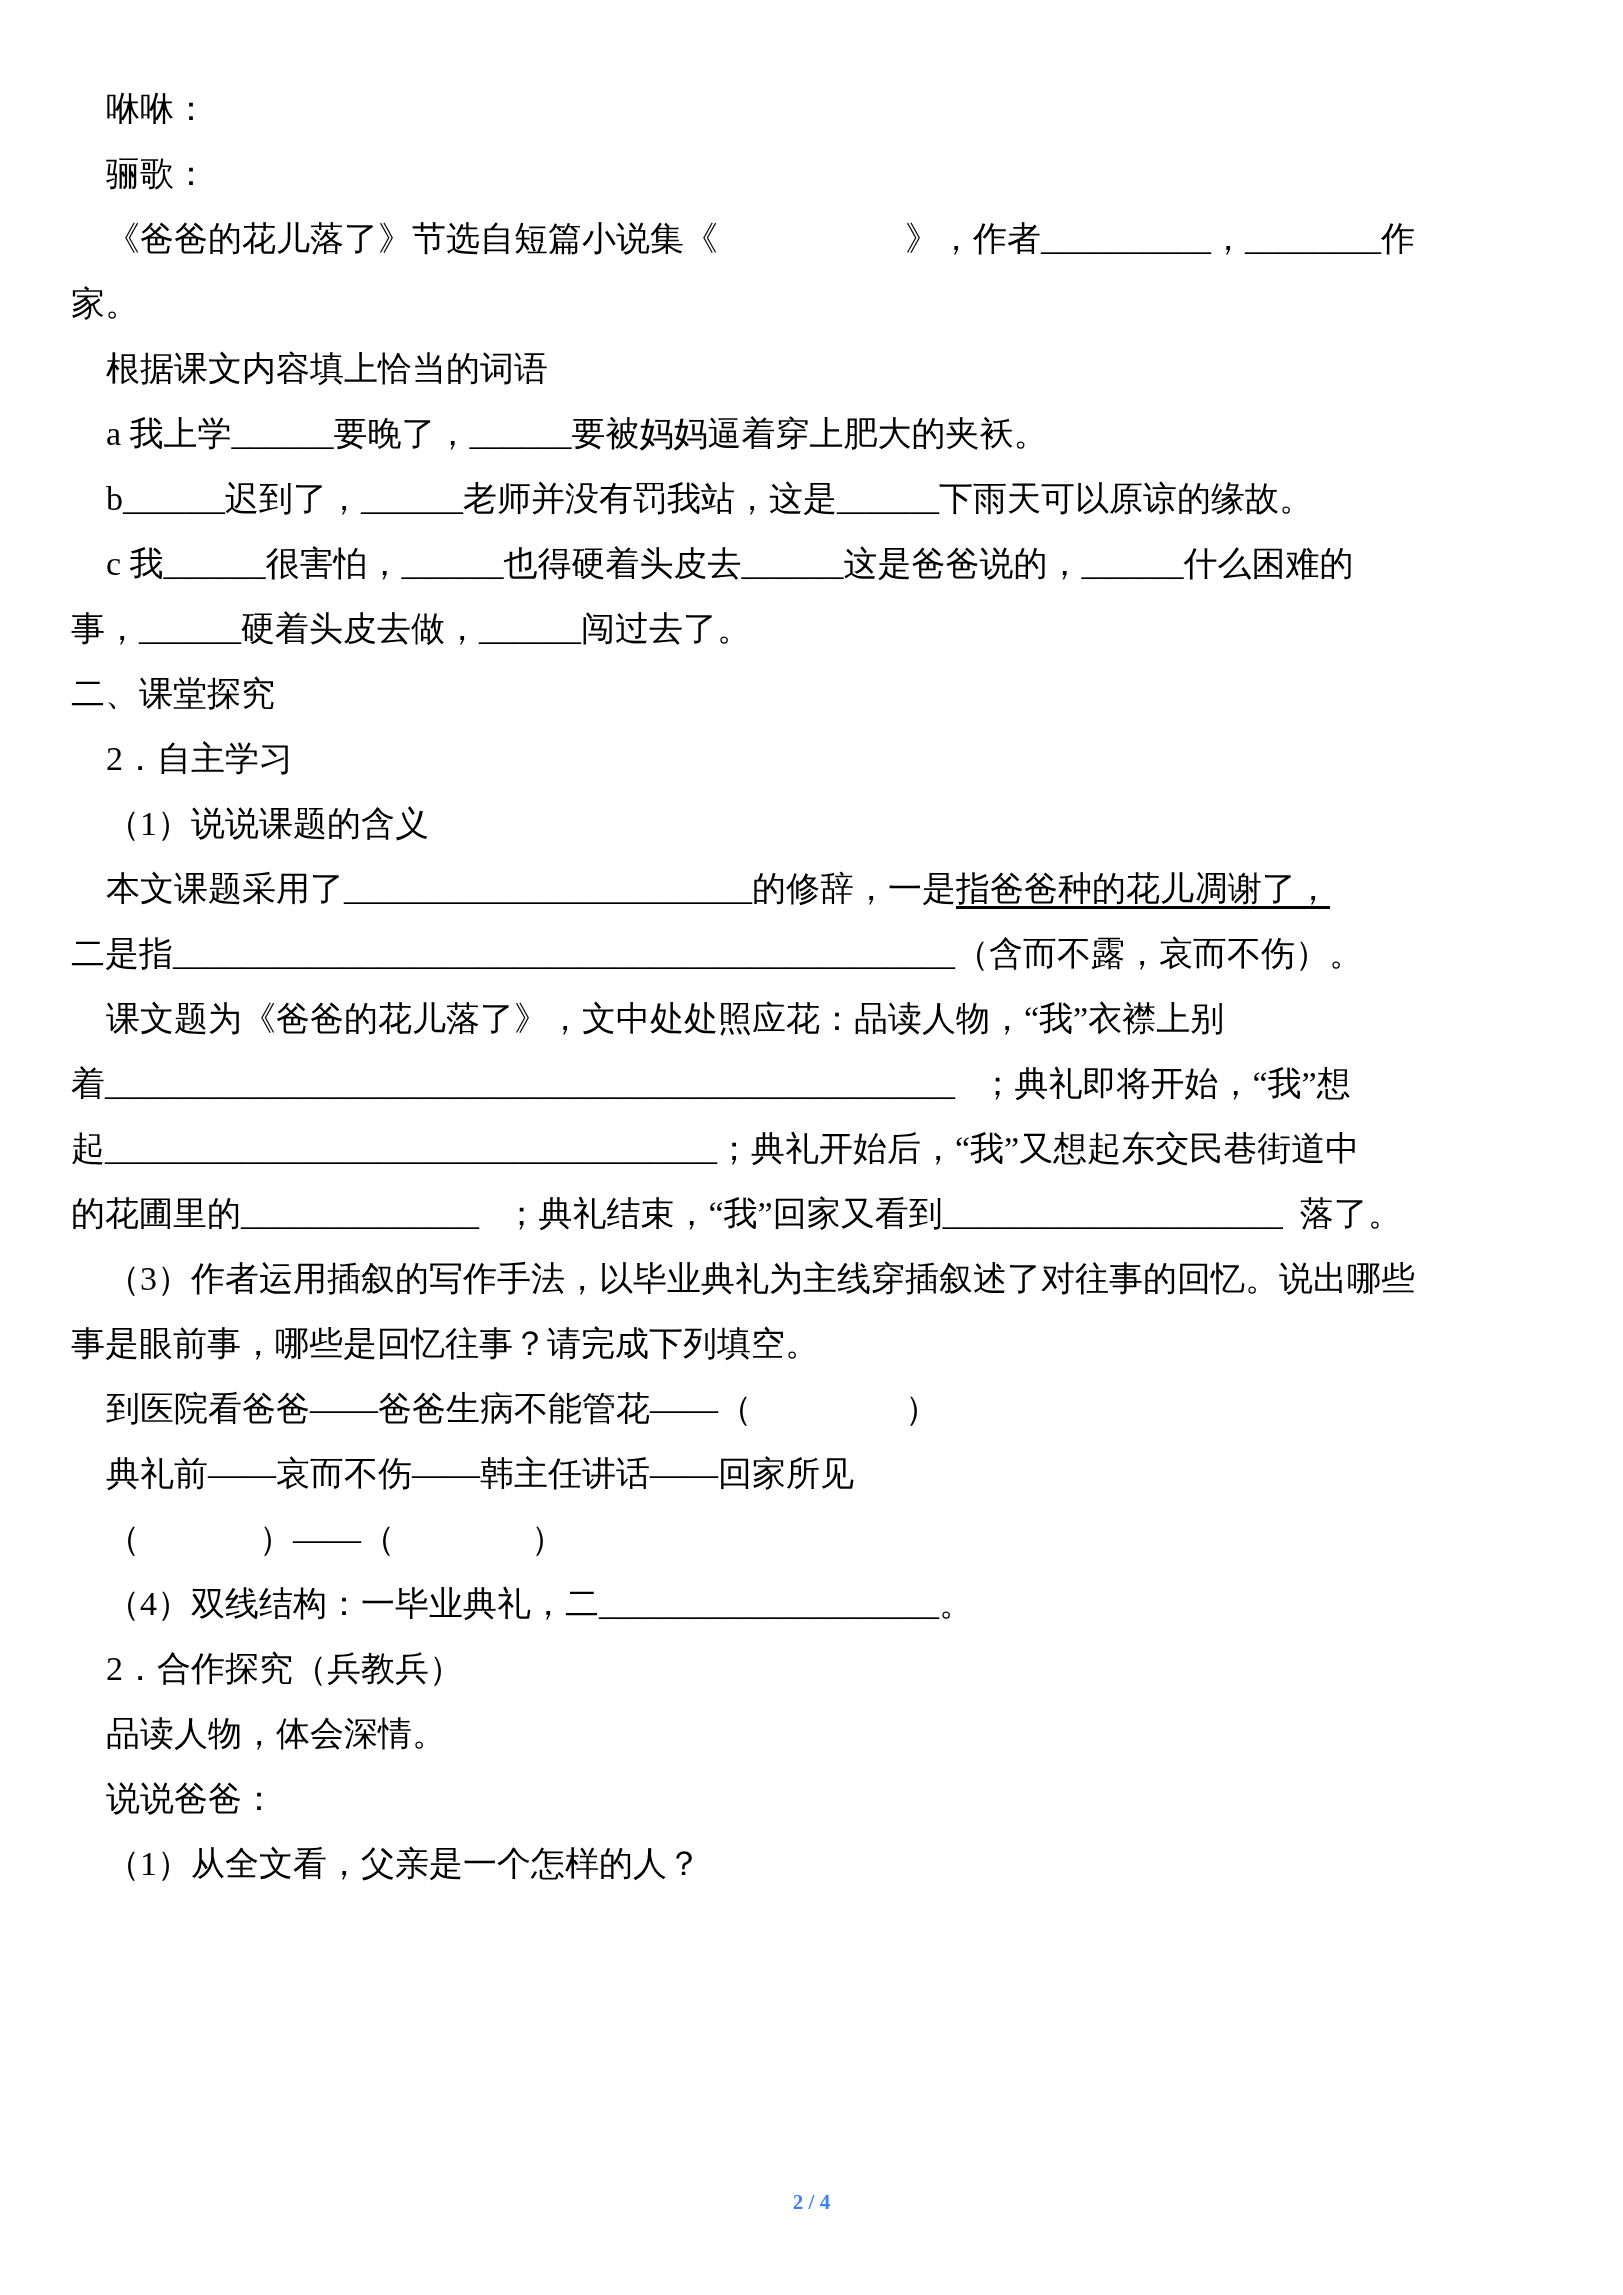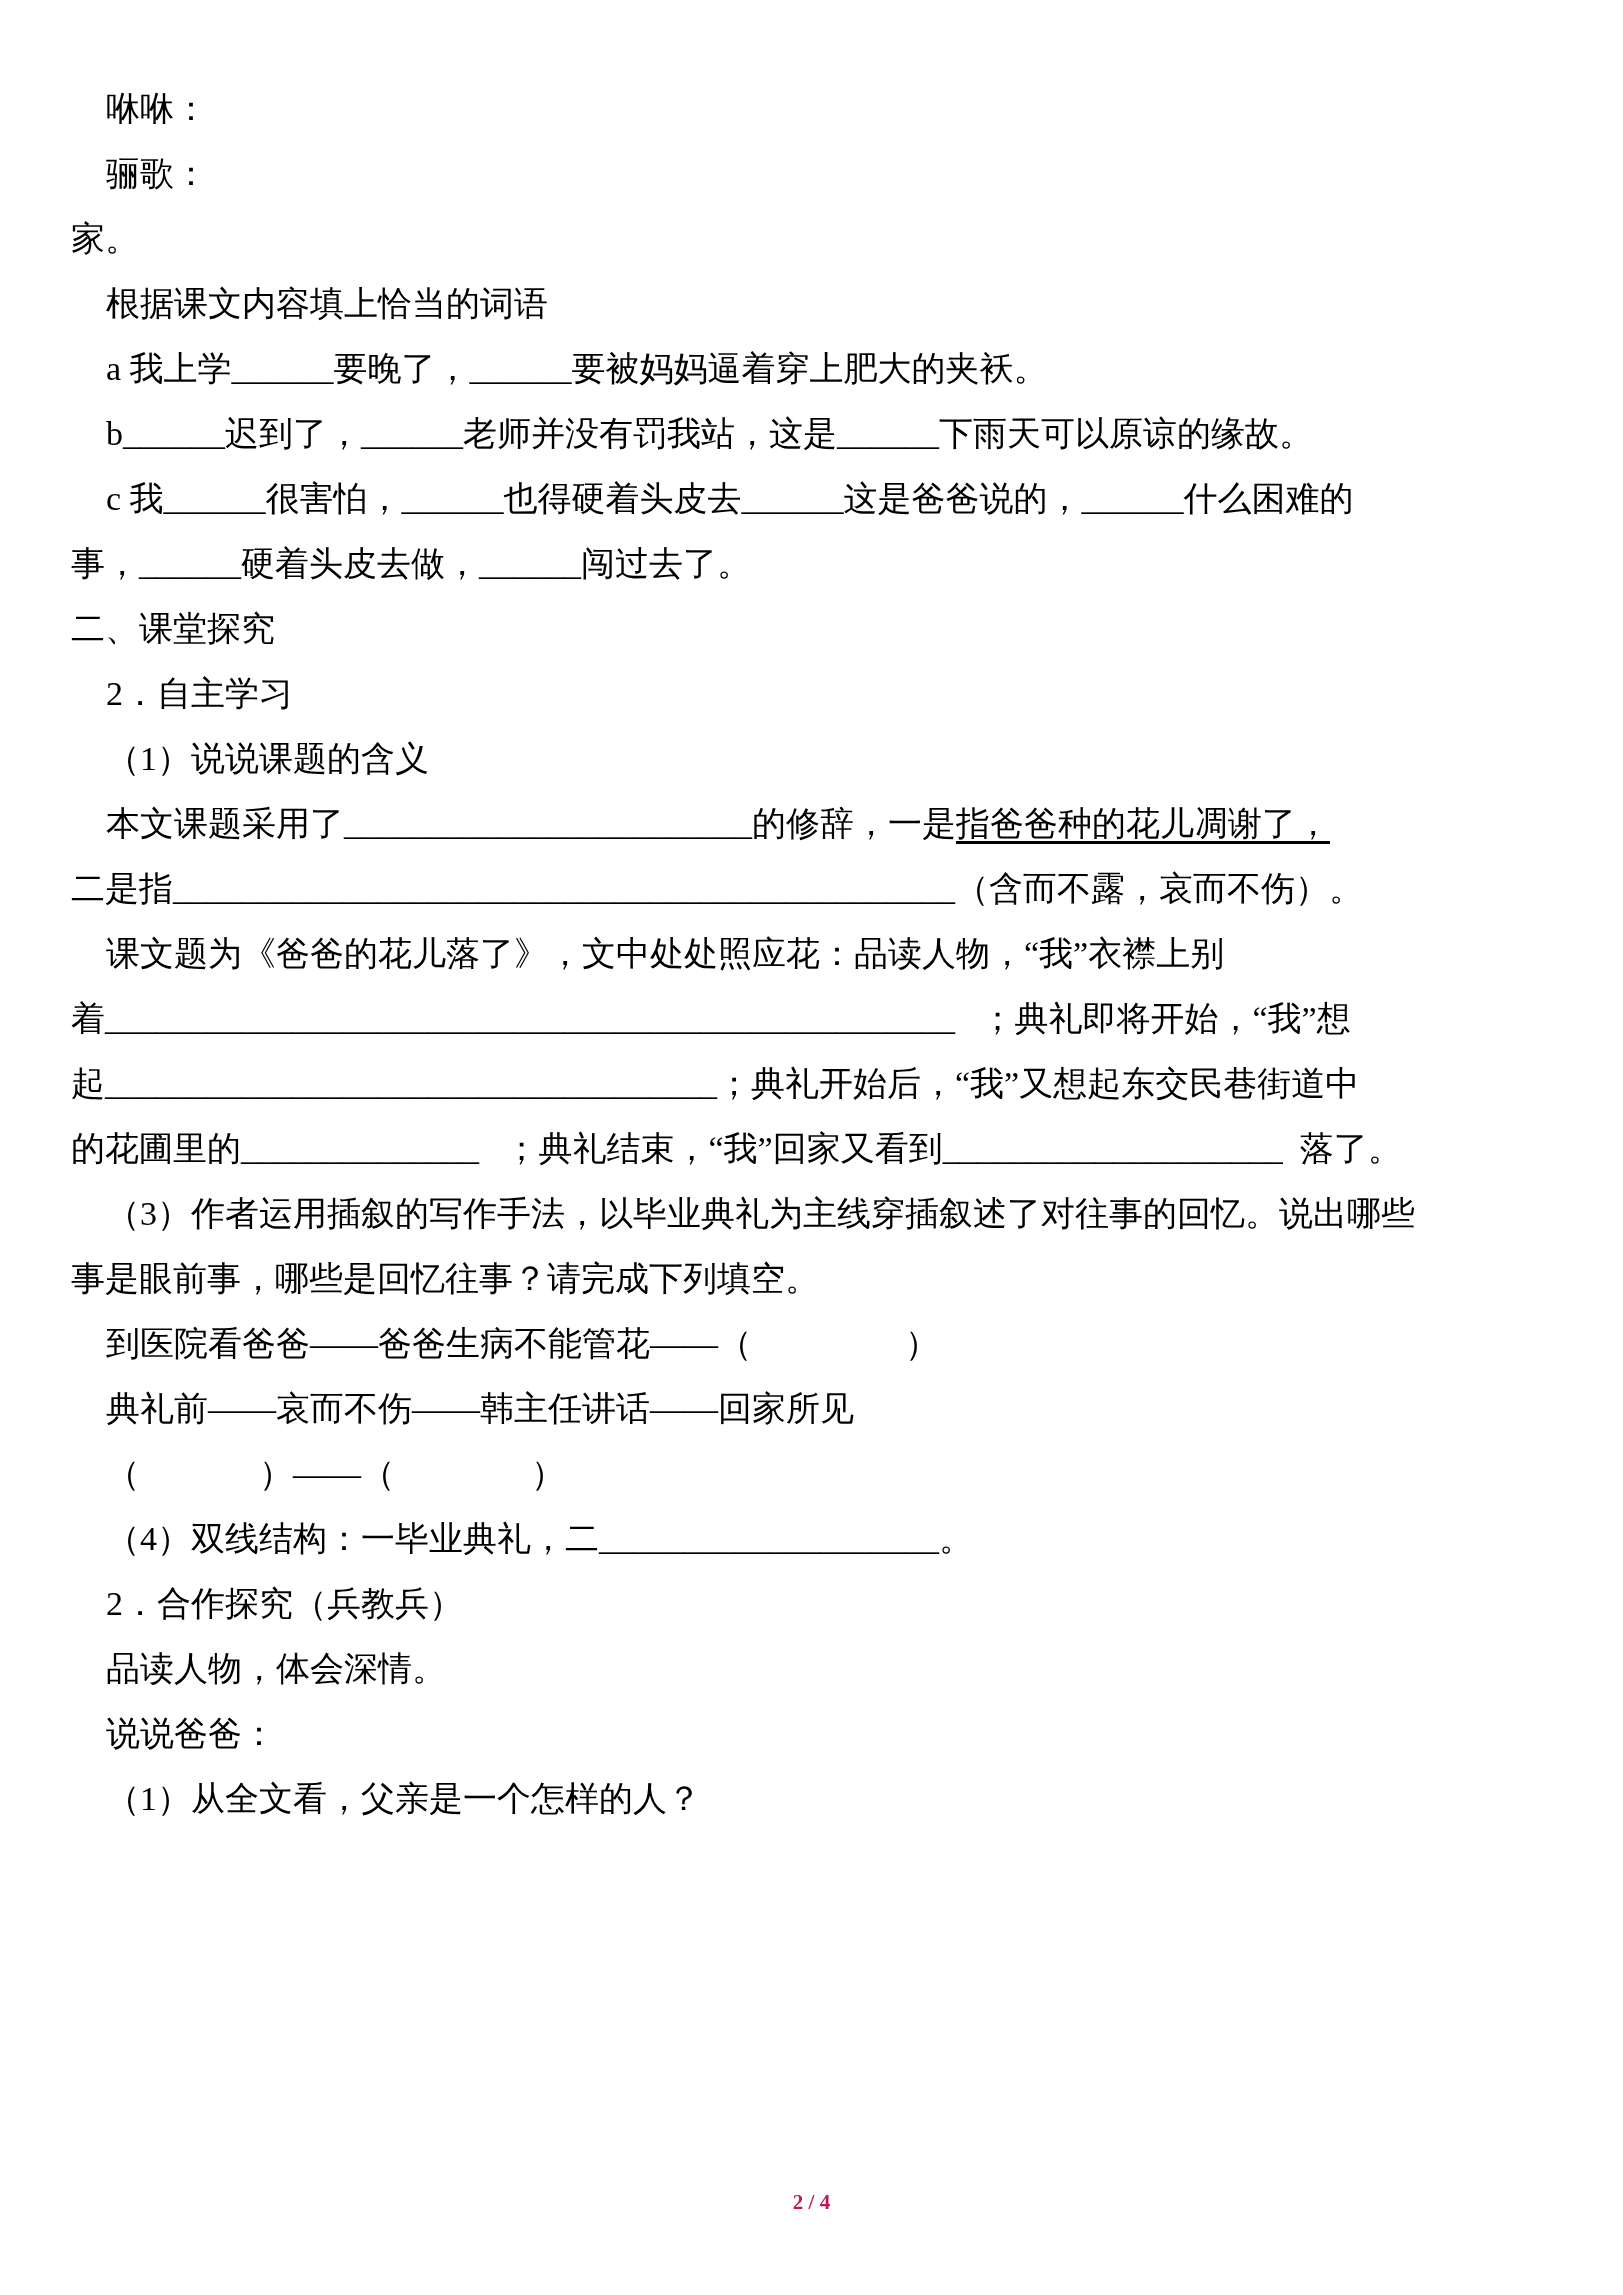--- a/index.html
+++ b/index.html
@@ -38,30 +38,31 @@
   }
   .footer {
     position: absolute;
     left: 0;
     right: 0;
     bottom: 80px;
     text-align: center;
     font-size: 21px;
     font-weight: bold;
     font-family: "Liberation Serif", "DejaVu Serif", serif;
-    color: #be185d;
+    color: #3b82f6;
   }
 </style>
 </head>
 <body>
 
 <div class="page">
   <div class="content">
       <div class="line indent"><span>咻咻：</span></div>
       <div class="line indent"><span>骊歌：</span></div>
+      <div class="line indent"><span>《爸爸的花儿落了》节选自短篇小说集《                      》，作者__________，________作</span></div>
       <div class="line"><span>家。</span></div>
       <div class="line indent"><span>根据课文内容填上恰当的词语</span></div>
       <div class="line indent"><span>a 我上学______要晚了，______要被妈妈逼着穿上肥大的夹袄。</span></div>
       <div class="line indent"><span>b______迟到了，______老师并没有罚我站，这是______下雨天可以原谅的缘故。</span></div>
       <div class="line indent"><span>c 我______很害怕，______也得硬着头皮去______这是爸爸说的，______什么困难的</span></div>
       <div class="line"><span>事，______硬着头皮去做，______闯过去了。</span></div>
       <div class="line"><span>二、课堂探究</span></div>
       <div class="line indent"><span>2．自主学习</span></div>
       <div class="line indent"><span>（1）说说课题的含义</span></div>
       <div class="line indent"><span>本文课题采用了________________________的修辞，一是</span><span class="u">指爸爸种的花儿凋谢了，</span></div>

